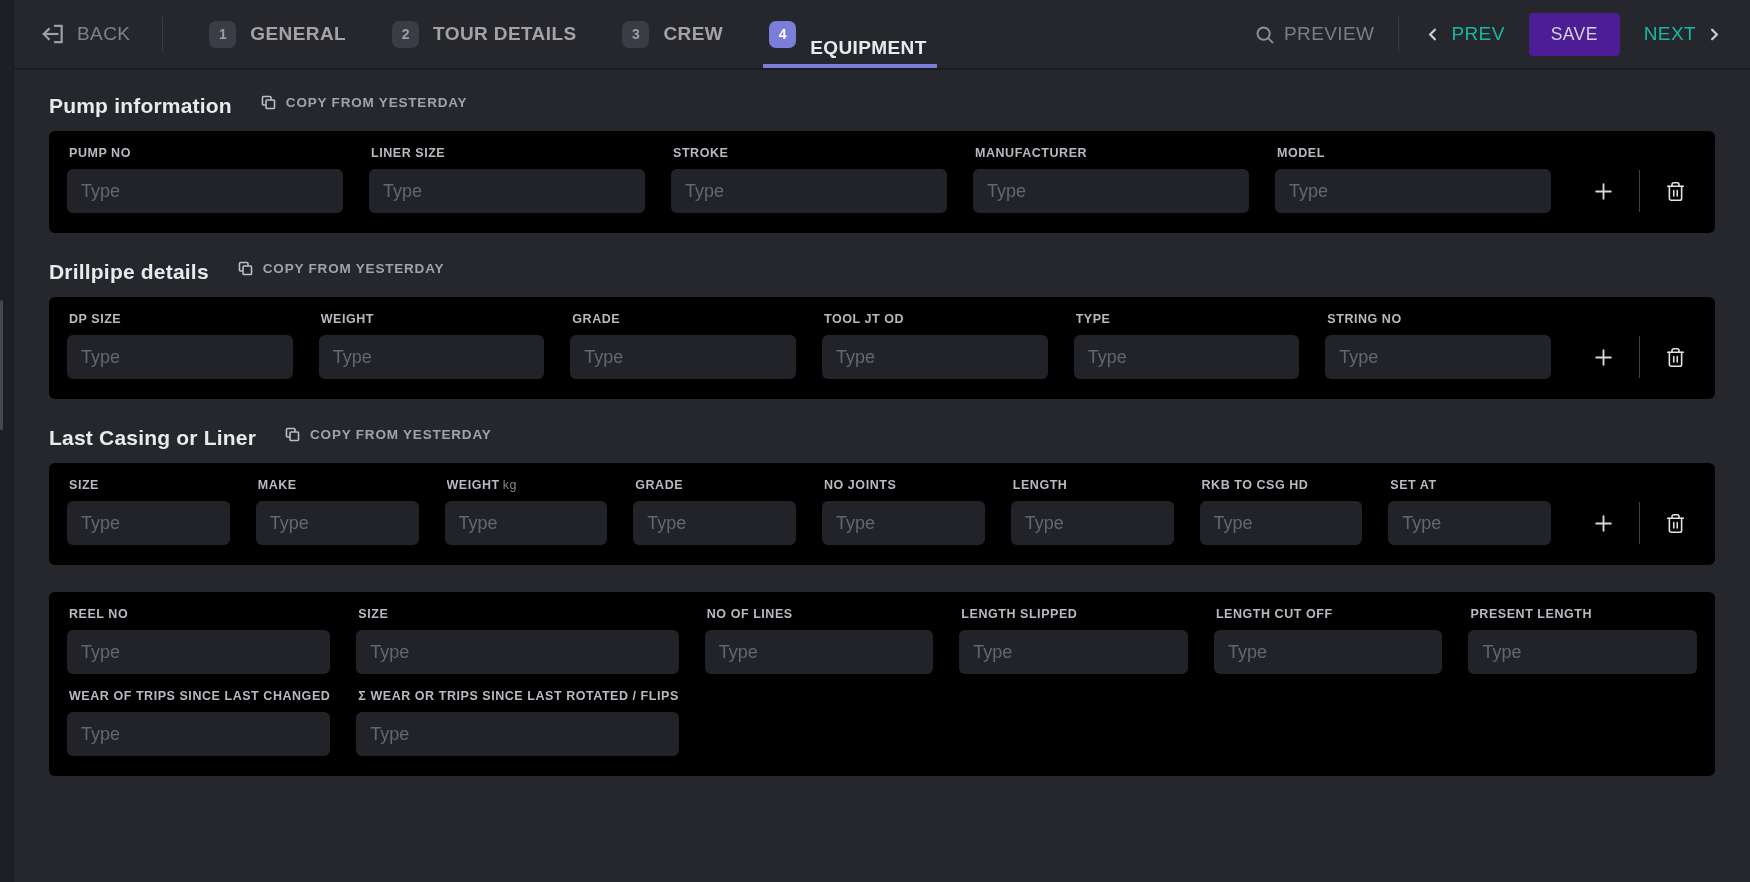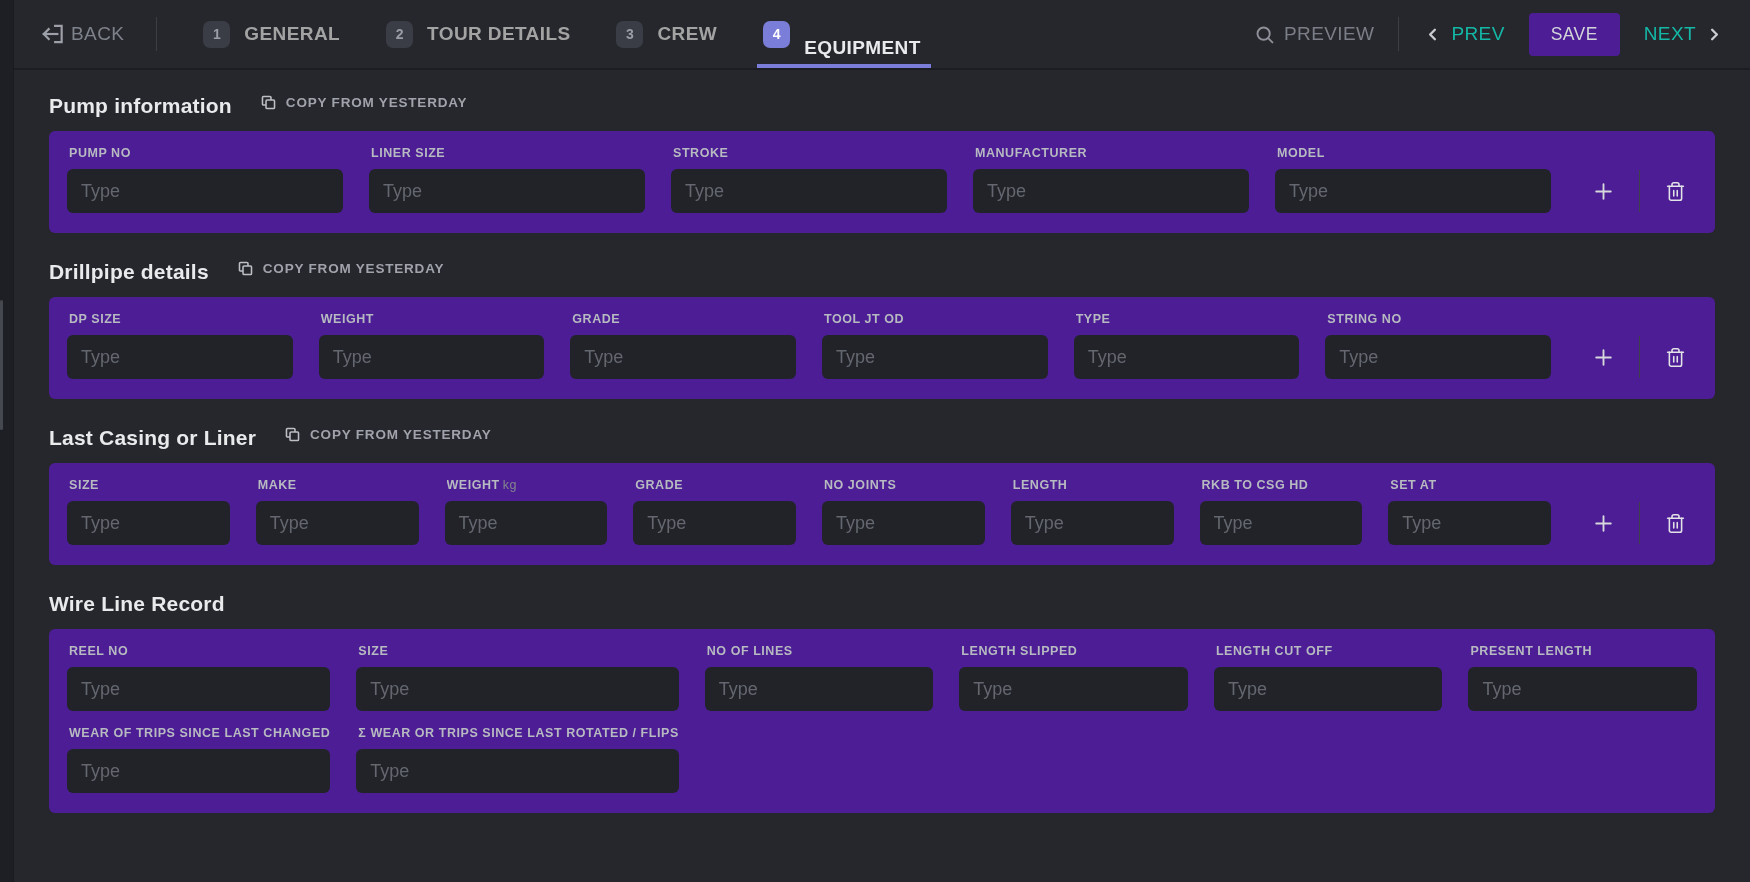--- a/index.html
+++ b/index.html
@@ -9,21 +9,21 @@
     background:#26272d;
     font-family:"Liberation Sans","DejaVu Sans",sans-serif;
     -webkit-font-smoothing:antialiased;
   }
   
   .left-strip{position:fixed;left:0;top:0;width:14px;height:100%;background:#1e1f24;border-right:1px solid #1a1b1f;z-index:5;}
   .scroll-thumb{position:absolute;left:0;top:300px;width:3px;height:130px;background:#45484f;border-radius:2px;}
 
   
   .topbar{margin-left:14px;height:70px;display:flex;align-items:center;padding:0 26px 0 26px;border-bottom:2px solid #1c1d22;background:#26272d;}
-  .back-btn{display:flex;align-items:center;gap:5px;background:none;border:none;cursor:pointer;color:#7e828a;font-size:19px;letter-spacing:.4px;font-family:inherit;padding:0;}
+  .back-btn{display:flex;align-items:center;gap:11px;background:none;border:none;cursor:pointer;color:#7e828a;font-size:19px;letter-spacing:.4px;font-family:inherit;padding:0;}
   .back-btn svg{stroke:#9da0a8;}
   .vdivider{width:1px;height:34px;background:#3c3e45;flex:none;}
   .topbar .vdivider.after-back{margin:0 0 0 32px;}
   .tabs{display:flex;align-items:center;height:100%;margin-left:46px;}
   .tab{display:flex;align-items:center;gap:14px;height:100%;position:relative;cursor:pointer;}
   .tab + .tab{margin-left:46px;}
   .badge{width:27px;height:27px;border-radius:7px;background:#3a3d45;color:#9b9ea6;font-size:14px;font-weight:700;display:flex;align-items:center;justify-content:center;flex:none;}
   .tab-label{font-size:19px;font-weight:700;color:#a3a3a3;letter-spacing:.4px;white-space:nowrap;}
   .tab.active .badge{background:#7b7ed8;color:#ffffff;}
   .tab.active .tab-label{color:#e9eaec;font-weight:700;margin-top:28px;}
@@ -37,21 +37,21 @@
   .prevnext svg{stroke:#caccd2;}
   .save-btn{background:#4c1d95;color:#d3d5d9;font-size:17.5px;letter-spacing:.4px;padding:11px 22px;border-radius:4px;border:none;cursor:pointer;font-family:inherit;}
 
   
   .content{margin-left:14px;padding:24px 35px 0 35px;}
   .section-header{display:flex;align-items:flex-start;gap:28px;margin:0 0 13px 0;}
   .section-title{font-size:21px;font-weight:700;color:#e9eaec;margin:0;letter-spacing:.2px;}
   .copy-btn{display:flex;align-items:center;gap:9px;background:none;border:none;cursor:pointer;color:#a0a3ab;font-size:13.5px;font-weight:700;letter-spacing:.8px;font-family:inherit;padding:0;white-space:nowrap;}
   .copy-btn svg{stroke:#bcbfc6;}
 
-  .card{background:#4c1d95;border-radius:6px;padding:15px 18px 20px 18px;margin-bottom:27px;}
+  .card{background:#000000;border-radius:6px;padding:15px 18px 20px 18px;margin-bottom:27px;}
   .row{display:flex;align-items:flex-end;}
   .fields{flex:1;display:grid;column-gap:26px;row-gap:15px;}
   .g5{grid-template-columns:repeat(5,1fr);}
   .g6{grid-template-columns:repeat(6,1fr);}
   .g8{grid-template-columns:repeat(8,1fr);}
   .g4{grid-template-columns:repeat(6,1fr);}
 
   .field-label{display:block;font-size:12.5px;font-weight:700;color:#b7bac1;letter-spacing:.55px;margin:0 0 9px 2px;white-space:nowrap;overflow:hidden;}
   .unit{color:#83868e;font-weight:500;margin-left:3px;}
   .unit:empty{display:none;}
@@ -322,23 +322,20 @@
                 <path d="M19 6v14a2 2 0 0 1-2 2H7a2 2 0 0 1-2-2V6m3 0V4a2 2 0 0 1 2-2h4a2 2 0 0 1 2 2v2"></path>
                 <line x1="10" y1="11" x2="10" y2="17"></line>
                 <line x1="14" y1="11" x2="14" y2="17"></line>
             </svg>
           </span>
         </button>
       </div>
     </div>
   </section>
 
-  <div class="section-header">
-    <h2 class="section-title">Wire Line Record</h2>
-  </div>
   <section class="card">
     <div class="fields g4">
       <div class="field">
         <label class="field-label"><span>REEL NO</span></label>
         <input class="text-input" type="text" placeholder="Type" style="">
       </div>
       <div class="field">
         <label class="field-label"><span>SIZE</span></label>
         <input class="text-input" type="text" placeholder="Type" style="">
       </div>

